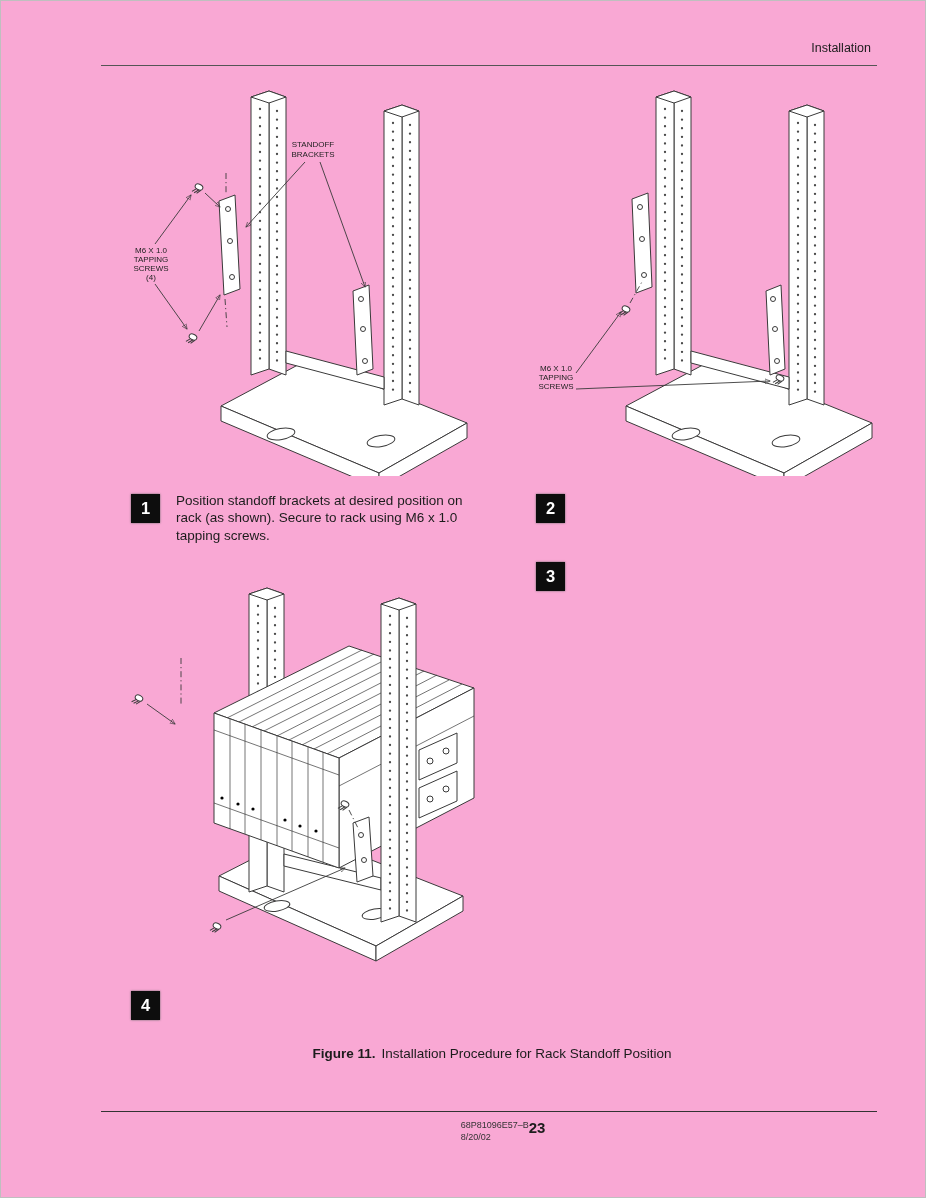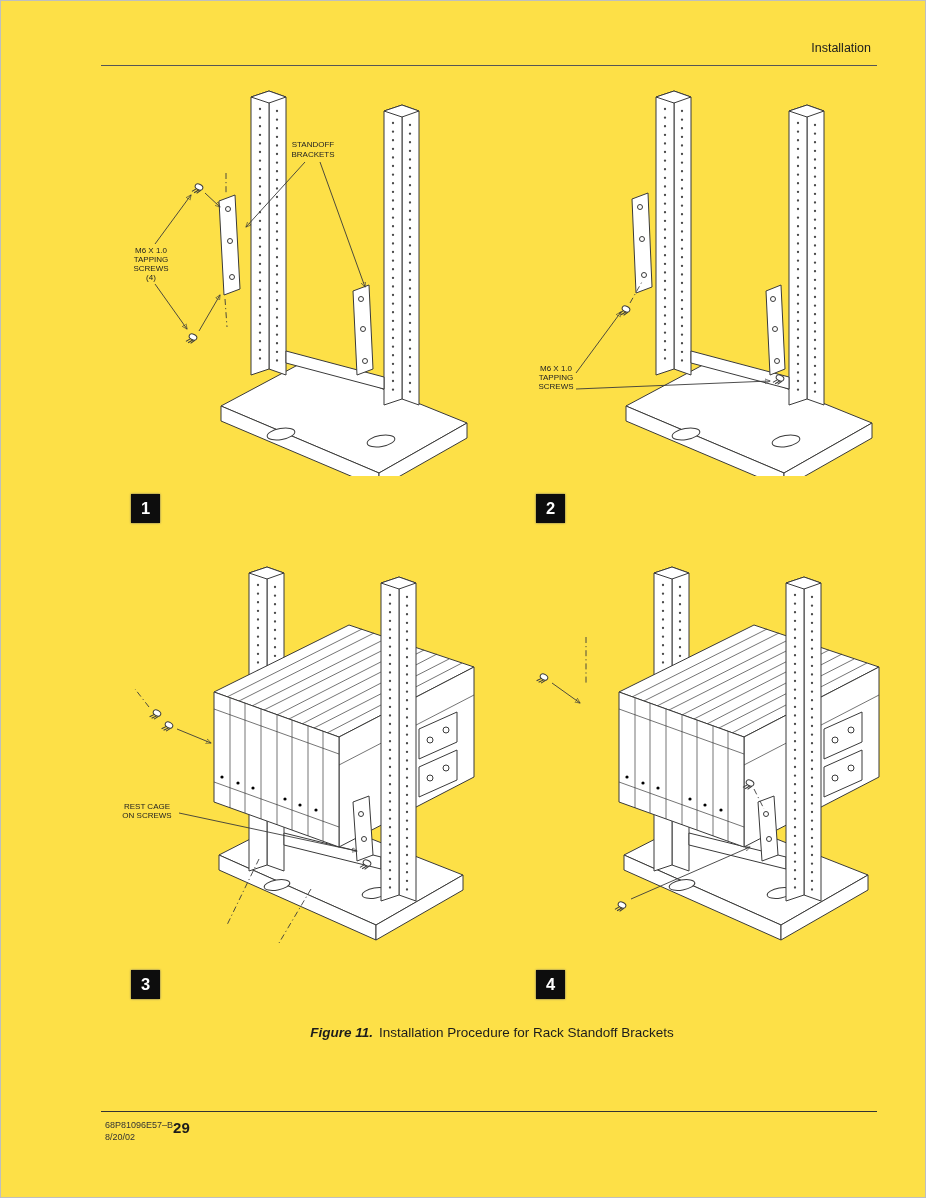--- a/index.html
+++ b/index.html
@@ -1,34 +1,34 @@
 <!DOCTYPE html>
 <html><head>
 <meta charset="utf-8">
 <style>
   html,body{margin:0;padding:0;background:#d8d8d8;}
-  .page{position:relative;width:926px;height:1198px;margin:0 auto;background:#fde047;
+  .page{position:relative;width:926px;height:1198px;margin:0 auto;background:#f9a8d4;
         font-family:"Liberation Sans",sans-serif;color:#1c1c1c;overflow:hidden;
         border:1px solid #bfbfbf;box-sizing:border-box;}
   .header-label{position:absolute;top:40px;right:54px;font-size:12.5px;}
   .rule{position:absolute;left:100px;width:776px;border-top:1px solid #555;}
   .rule-top{top:64px;}
   .rule-bottom{top:1110px;border-top:1.6px solid #333;}
   .content{position:absolute;top:80px;left:96px;width:790px;}
   .grid{display:grid;grid-template-columns:385px 385px;column-gap:20px;row-gap:14px;}
   .panel{display:flex;justify-content:center;align-items:flex-start;}
   .step{display:flex;align-items:flex-start;padding-left:34px;margin-top:2px;}
   .step-num{flex:0 0 29px;width:29px;height:29px;background:#0d0d0d;color:#fff;
             font-weight:bold;font-size:16.5px;display:flex;align-items:center;
             justify-content:center;margin-top:2px;box-shadow:0 0 2px #666;}
   .step-text{margin:0 0 0 16px;font-size:13.5px;line-height:1.28;max-width:298px;}
   .caption{text-align:center;font-size:13.5px;margin:26px 0 0 0;}
-  .cap-label{font-weight:bold;font-style:italic;margin-right:6px;}
-  .footer{position:absolute;top:1118px;left:104px;width:768px;display:flex;
-          justify-content:flex-start;align-items:flex-start;}
+  .cap-label{font-weight:bold;margin-right:6px;}
+  .footer{position:absolute;top:1118px;left:118px;width:768px;display:flex;
+          justify-content:center;align-items:flex-start;}
   .footer-left{font-size:9px;line-height:1.35;color:#333;}
   .footer-page{font-size:15px;font-weight:bold;}
   
   svg .f{fill:#fff;stroke:#3a3a3a;stroke-width:1;stroke-linejoin:round;}
   svg line,svg path,svg polyline{stroke:#3a3a3a;stroke-width:1;fill:none;}
   svg .thin{stroke-width:0.7;}
   svg .holes{stroke:#4a4a4a;stroke-width:2.3;stroke-dasharray:0.1 8.5;stroke-linecap:round;}
   svg .dd{stroke-dasharray:6 3 1.2 3;stroke-width:0.9;}
   svg .ld{stroke-width:0.9;}
   svg text{font-size:8px;fill:#222;font-family:"Liberation Sans",sans-serif;}
@@ -178,41 +178,27 @@
           <text x="52" y="290" text-anchor="middle">M6 X 1.0</text>
           <text x="52" y="299" text-anchor="middle">TAPPING</text>
           <text x="52" y="308" text-anchor="middle">SCREWS</text>
           <line class="ld" x1="72" y1="292" x2="117" y2="231" marker-end="url(#arh)"></line>
           <line class="ld" x1="72" y1="308" x2="266" y2="300" marker-end="url(#arh)"></line>
         </svg>
       </div>
 
       <div class="step">
         <div class="step-num">1</div>
+        <p class="step-text">Position standoff brackets at desired position on rack (as shown). Secure to rack using M6 x 1.0 tapping screws.</p>
       </div>
 
       <div class="step">
         <div class="step-num">2</div>
       </div>
 
-      <div class="panel">
-        <svg viewBox="0 0 382 415" width="382" height="415">
-          <use href="#rackB"></use>
-          <line class="dd" x1="50" y1="170" x2="36" y2="152"></line>
-          <use href="#screwIcon" transform="translate(58,176) rotate(30)"></use>
-          <use href="#screwIcon" transform="translate(70,188) rotate(30)"></use>
-          <line class="ld" x1="78" y1="192" x2="112" y2="206" marker-end="url(#arh)"></line>
-          <use href="#screwIcon" transform="translate(268,326) rotate(25)"></use>
-          <text x="48" y="272" text-anchor="middle">REST CAGE</text>
-          <text x="48" y="281" text-anchor="middle">ON SCREWS</text>
-          <line class="ld" x1="80" y1="276" x2="258" y2="314" marker-end="url(#arh)"></line>
-          <line class="dd" x1="160" y1="322" x2="128" y2="388"></line>
-          <line class="dd" x1="212" y1="352" x2="180" y2="406"></line>
-        </svg>
-      </div>
 
       <div class="panel">
         <svg viewBox="0 0 382 415" width="382" height="415">
           <use href="#rackB"></use>
           <line class="dd" x1="82" y1="100" x2="82" y2="148"></line>
           <use href="#screwIcon" transform="translate(40,140) rotate(30)"></use>
           <line class="ld" x1="48" y1="146" x2="76" y2="166" marker-end="url(#arh)"></line>
           <use href="#screwIcon" transform="translate(246,246) rotate(25)"></use>
           <line class="dd" x1="250" y1="252" x2="260" y2="272"></line>
           <use href="#screwIcon" transform="translate(118,368) rotate(25)"></use>
@@ -224,26 +210,26 @@
         <div class="step-num">3</div>
       </div>
 
       <div class="step">
         <div class="step-num">4</div>
       </div>
 
     </div>
 
     <p class="caption">
-      <span class="cap-label">Figure 11.</span><span>Installation Procedure for Rack Standoff Brackets</span>
+      <span class="cap-label">Figure 11.</span><span>Installation Procedure for Rack Standoff Position</span>
     </p>
   </div>
 
   <div class="rule rule-bottom"></div>
   <div class="footer">
     <div class="footer-left">
       <div>68P81096E57–B</div>
       <div>8/20/02</div>
     </div>
-    <div class="footer-page">29</div>
+    <div class="footer-page">23</div>
   </div>
 
 </div>
 
 </body></html>

